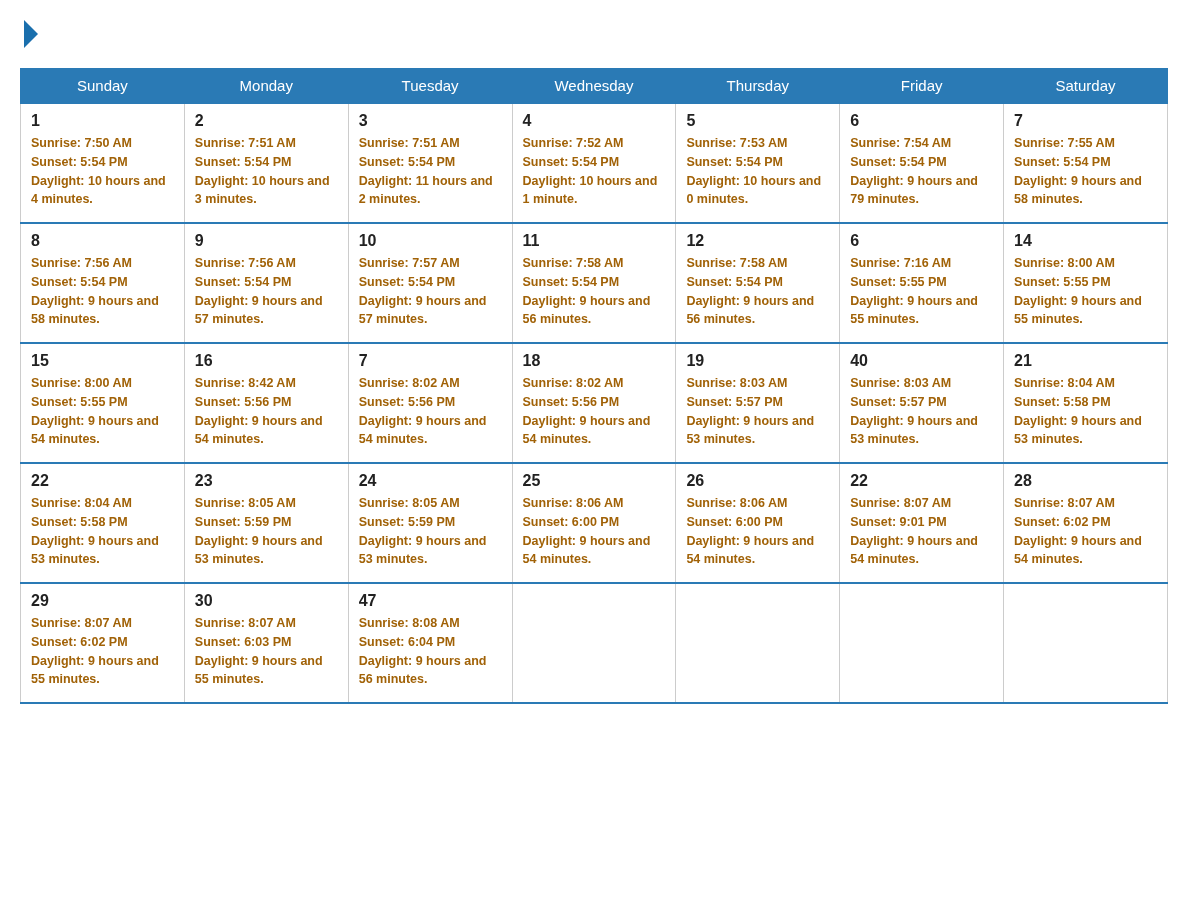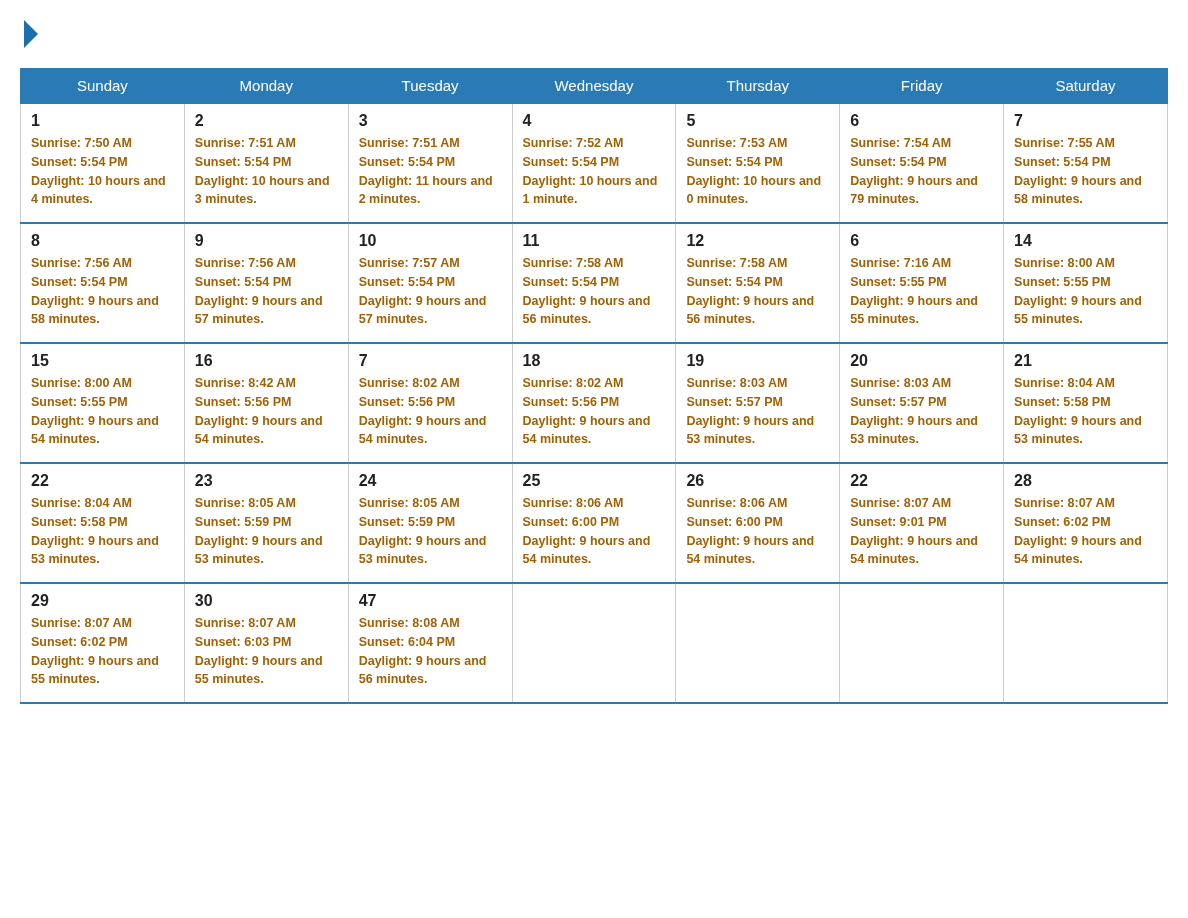--- a/index.html
+++ b/index.html
@@ -281,21 +281,21 @@
       </td>
         <td>
         <span class="day-number">19</span>
         <div class="day-info">
           <span>Sunrise: 8:03 AM</span><br>
           <span>Sunset: 5:57 PM</span><br>
           <span>Daylight: 9 hours and 53 minutes.</span>
         </div>
       </td>
         <td>
-        <span class="day-number">20</span>
+        <span class="day-number">40</span>
         <div class="day-info">
           <span>Sunrise: 8:03 AM</span><br>
           <span>Sunset: 5:57 PM</span><br>
           <span>Daylight: 9 hours and 53 minutes.</span>
         </div>
       </td>
         <td>
         <span class="day-number">21</span>
         <div class="day-info">
           <span>Sunrise: 8:04 AM</span><br>

